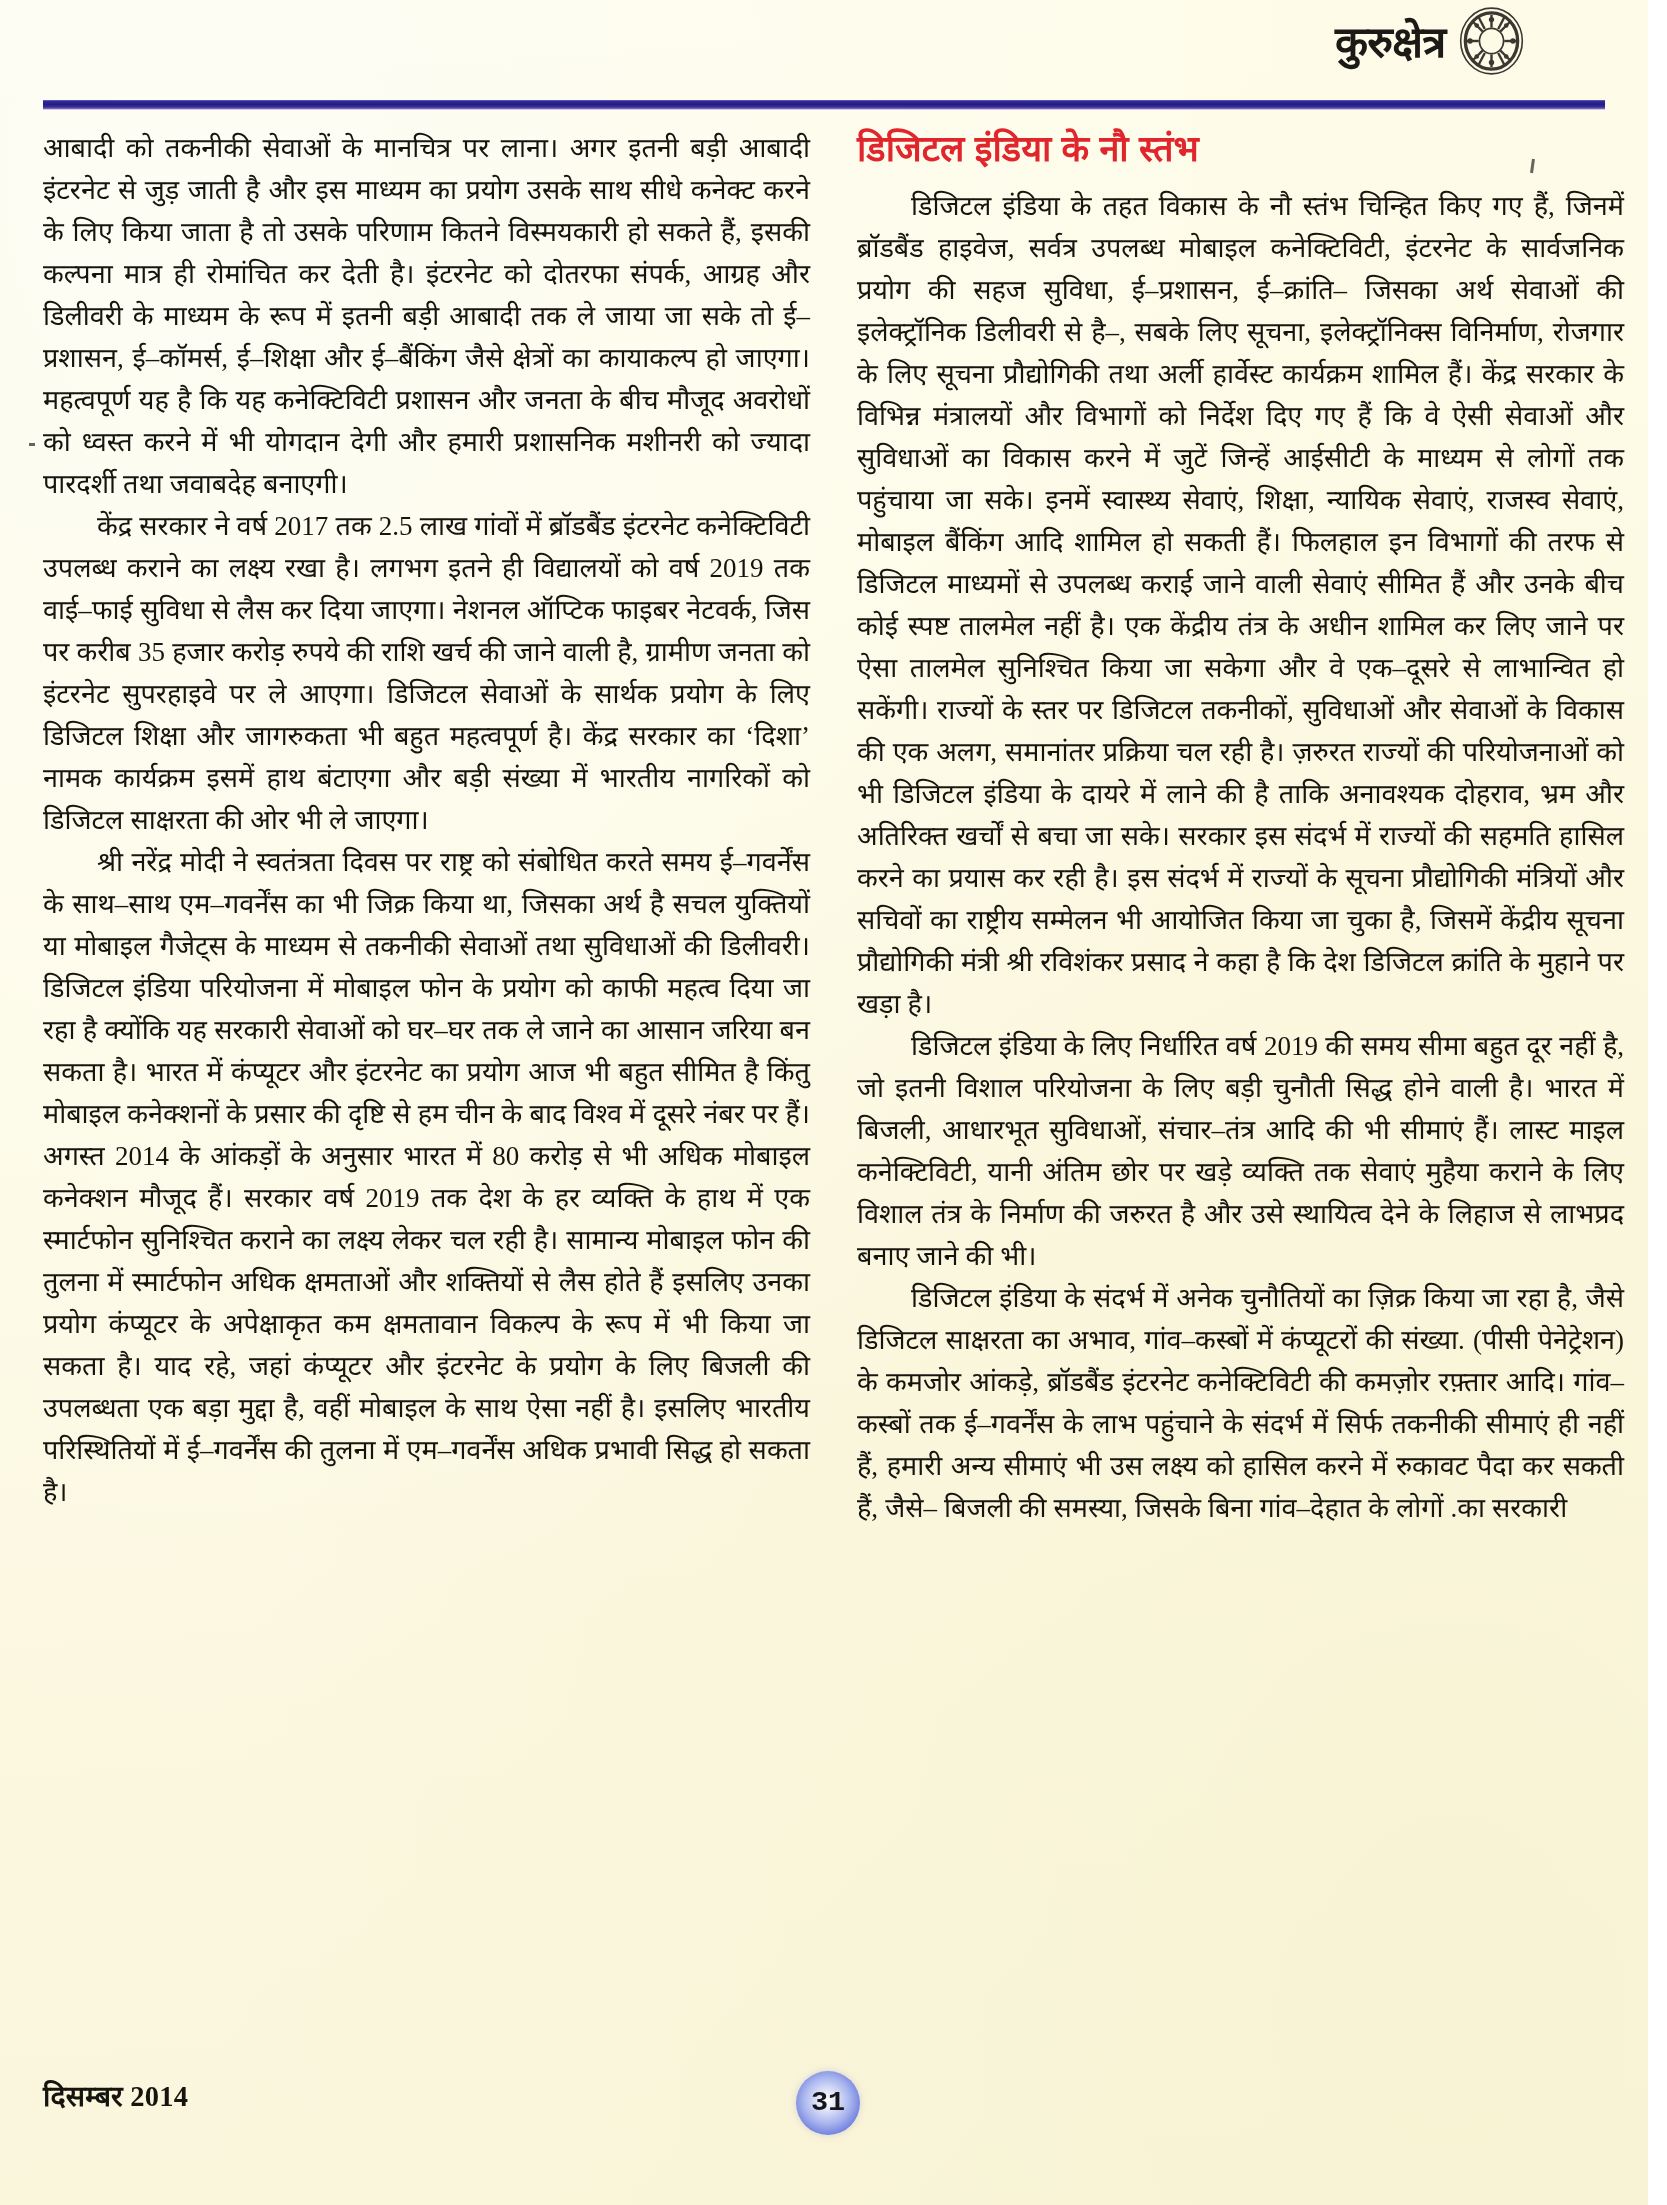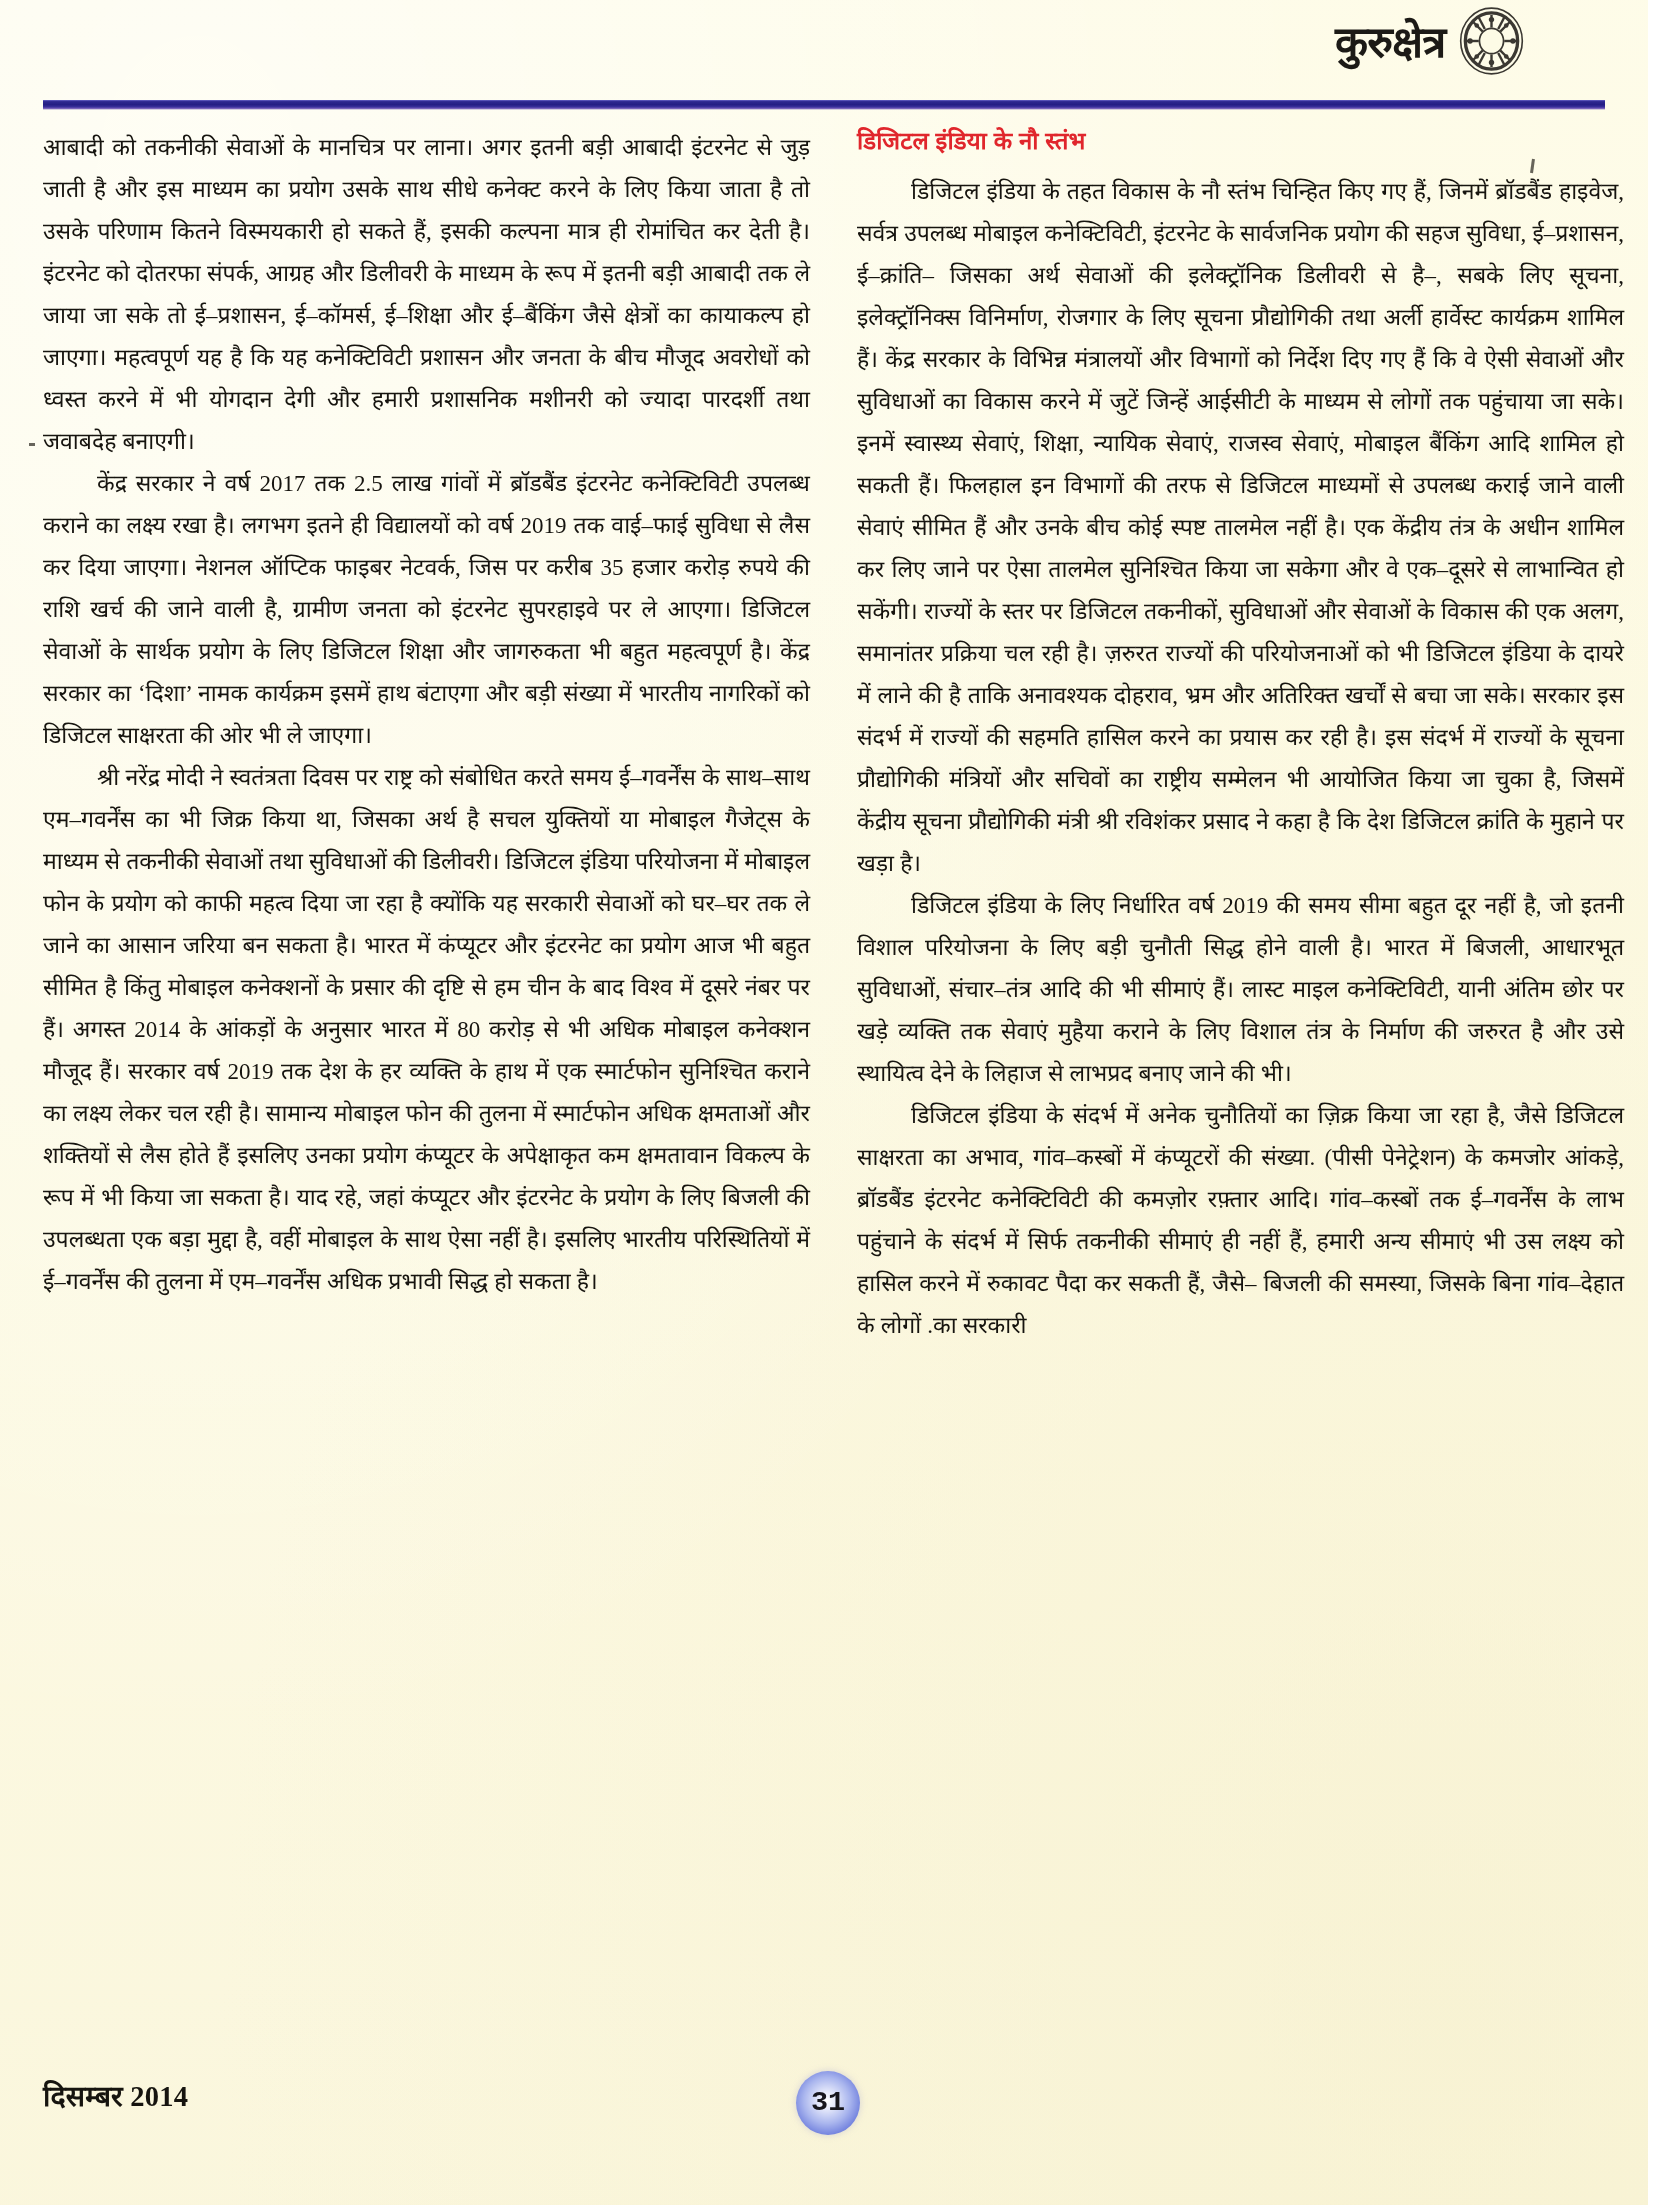--- a/index.html
+++ b/index.html
@@ -89,31 +89,31 @@
     gap: 47px;
   }
   .col {
     width: 767px;
     flex: none;
   }
 
   .col-heading {
     color: #e0262c;
     font-family: "Liberation Sans", "DejaVu Sans", sans-serif;
-    font-size: 24px;
+    font-size: 36px;
     font-weight: 700;
     line-height: 1.2;
     margin: 0 0 15.3px 0;
     letter-spacing: 0.1px;
   }
 
   p.body-text {
     margin: 0 0 0 0;
     font-family: "Liberation Serif", "DejaVu Serif", serif;
-    font-size: 23px;
+    font-size: 27px;
     line-height: 42px;
     color: #16140f;
     text-align: justify;
     text-justify: inter-word;
     text-indent: 54px;
     word-spacing: 0.3px;
   }
   p.body-text.no-indent { text-indent: 0; }
 
   

